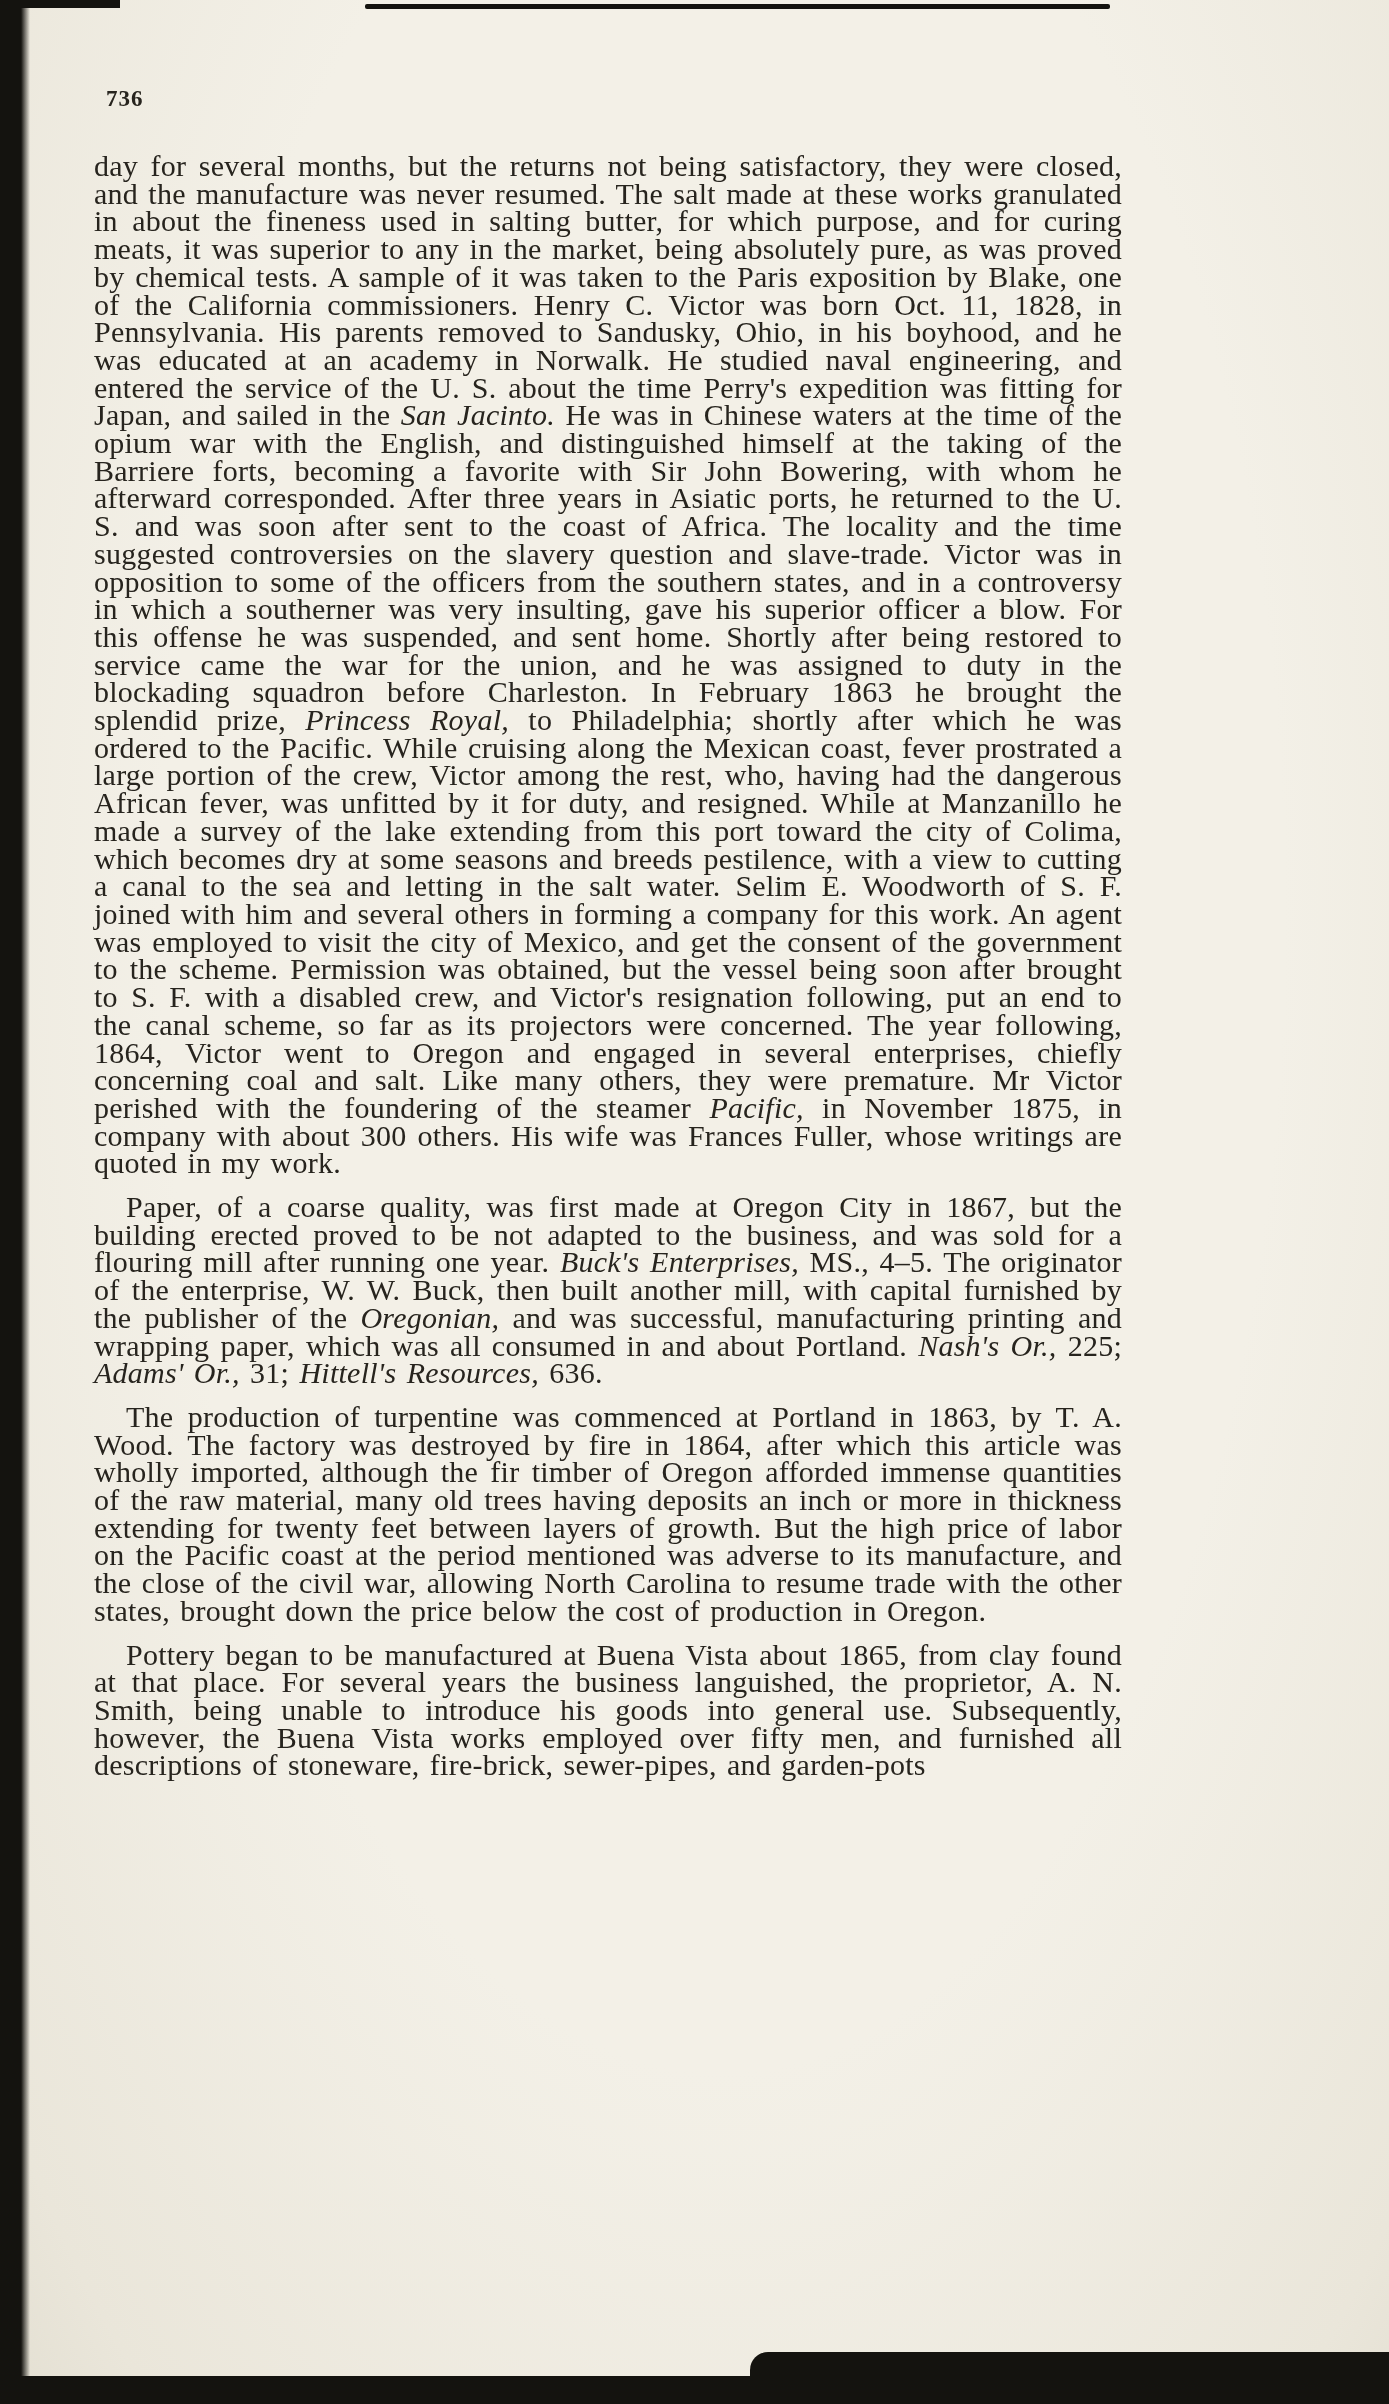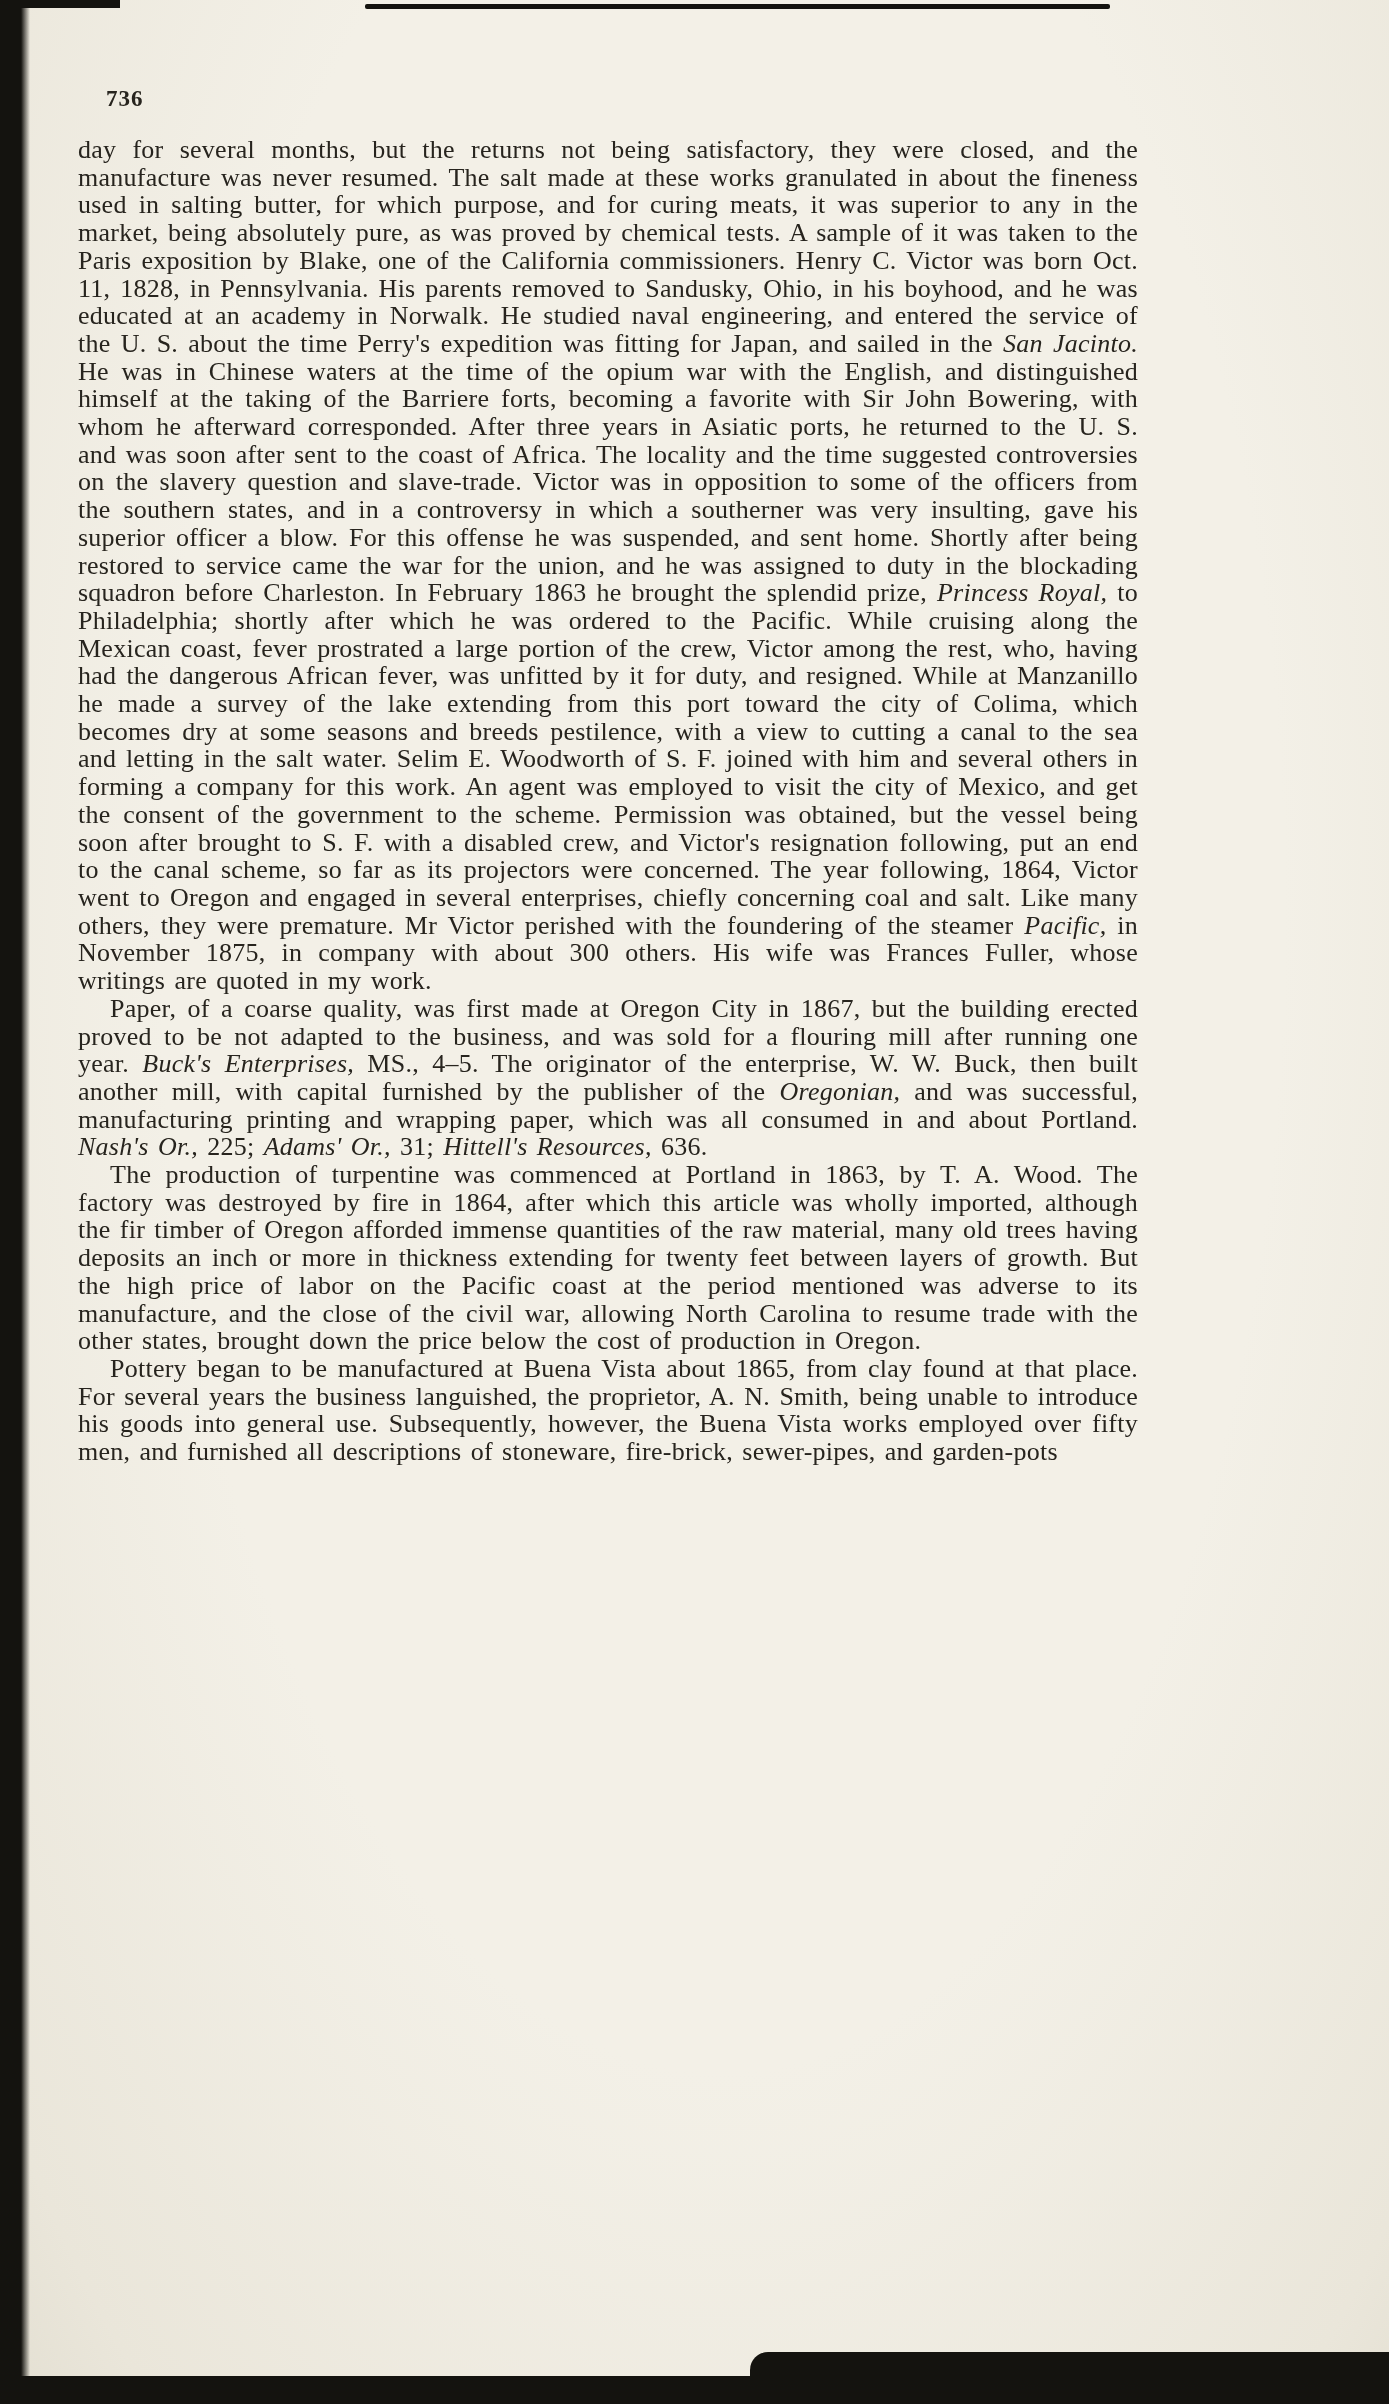--- a/index.html
+++ b/index.html
@@ -81,22 +81,22 @@
     font-size: 23px;
     letter-spacing: 2.5px;
   }
   .text-block {
     position: absolute;
     top: 136px;
     left: 0;
     width: 100%;
   }
   .para {
-    margin: 0;
-    font-size: 26px;
+    margin: 16px;
+    font-size: 30px;
     line-height: 27.7px;
     text-align: justify;
     letter-spacing: 0.25px;
     word-spacing: 2.5px;
   }
   .para.indent {
     text-indent: 32px;
   }
   .it {
     font-style: italic;

